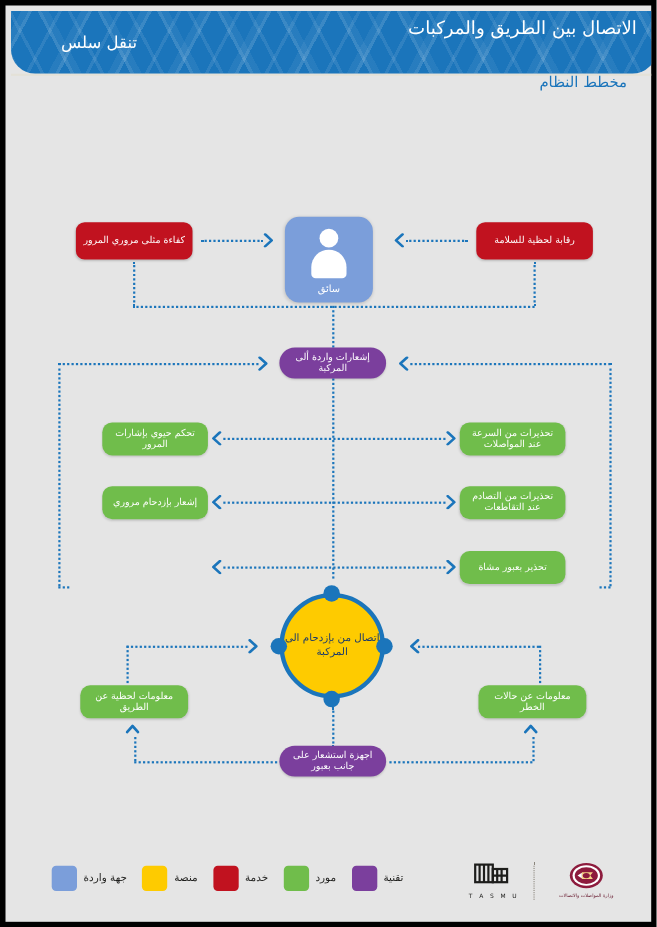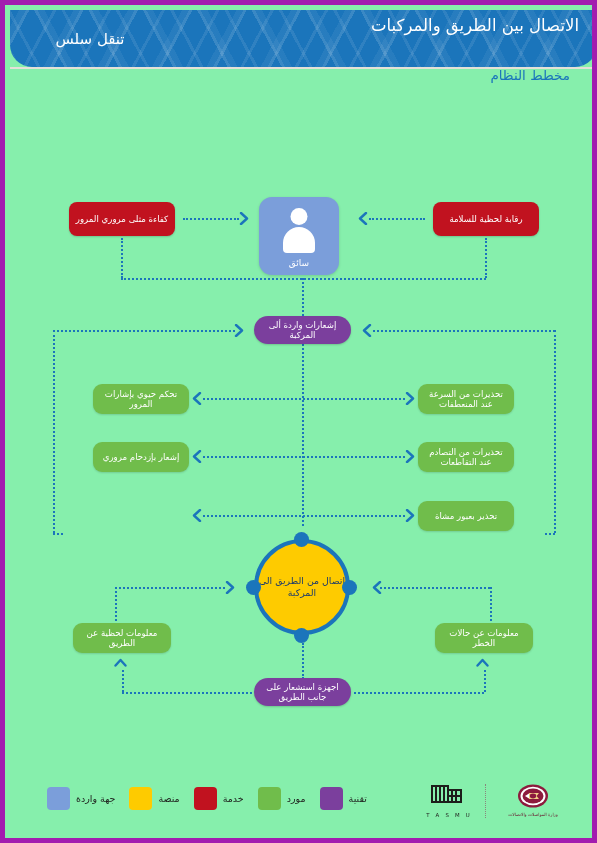--- a/index.html
+++ b/index.html
@@ -5,23 +5,23 @@
   html,body{margin:0;padding:0;}
   body{
     width:597px;height:843px;
     background:#ffffff;
     font-family:"DejaVu Sans","Liberation Sans",sans-serif;
     overflow:hidden;
   }
   #page{
     position:relative;
     width:597px;height:843px;
-    background:#86efac;
+    background:#e5e5e5;
     box-sizing:border-box;
-    border:5px solid #a21caf;
+    border:5px solid #000000;
     overflow:hidden;
   }
 
   
   .header{
     position:absolute;left:5px;top:5px;
     width:587px;height:57px;
     background:#1b75bb;
     border-bottom-left-radius:22px;
     border-bottom-right-radius:22px;
@@ -243,21 +243,21 @@
       </svg>
   </div>
   <div class="dot-h" style="left:48px;top:325px;width:182px;"></div>
   <div class="dot-h" style="left:368px;top:325px;width:182px;"></div>
   <div class="dot-v" style="left:48px;top:325px;height:203px;"></div>
   <div class="dot-v" style="left:549px;top:325px;height:203px;"></div>
 
   <div class="node green" style="left:88px;top:437px;width:96px;height:30px;">إشعار بإزدحام مروري</div>
   <div class="node green" style="left:88px;top:379px;width:96px;height:30px;">تحكم حيوي بإشارات المرور</div>
 
-  <div class="node green" style="left:413px;top:379px;width:96px;height:30px;">تحذيرات من السرعة عند المنعطفات</div>
+  <div class="node green" style="left:413px;top:379px;width:96px;height:30px;">تحذيرات من السرعة عند المواصلات</div>
   <div class="node green" style="left:413px;top:437px;width:96px;height:30px;">تحذيرات من التصادم عند التقاطعات</div>
   <div class="node green" style="left:413px;top:496px;width:96px;height:30px;">تحذير بعبور مشاة</div>
 
   <div class="dot-h" style="left:198px;top:393px;width:202px;"></div>
   <div class="dot-h" style="left:198px;top:451px;width:202px;"></div>
   <div class="dot-h" style="left:198px;top:510px;width:202px;"></div>
 
   <div class="chev" style="left:186px;top:387px;">
     <svg width="11" height="13" viewBox="0 0 11 13">
         <path d="M9 1 L3 6.5 L9 12" fill="none" stroke="#1b75bb" stroke-width="2.4" stroke-linecap="round" stroke-linejoin="round"></path>
@@ -287,21 +287,21 @@
     <svg width="11" height="13" viewBox="0 0 11 13">
         <path d="M2 1 L8 6.5 L2 12" fill="none" stroke="#1b75bb" stroke-width="2.4" stroke-linecap="round" stroke-linejoin="round"></path>
       </svg>
   </div>
 
   <div class="dot-v" style="left:297px;top:339px;height:182px;"></div>
 
   <div class="dot-h" style="left:48px;top:528px;width:10px;"></div>
   <div class="dot-h" style="left:540px;top:528px;width:10px;"></div>
 
-  <div class="hub" style="left:249px;top:534px;">اتصال من الطريق الى المركبة</div>
+  <div class="hub" style="left:249px;top:534px;">اتصال من بإزدحام الى المركبة</div>
   <div class="hub-dot" style="left:289px;top:527px;"></div>
   <div class="hub-dot" style="left:289px;top:623px;"></div>
   <div class="hub-dot" style="left:241px;top:575px;"></div>
   <div class="hub-dot" style="left:337px;top:575px;"></div>
 
   <div class="dot-h" style="left:110px;top:582px;width:110px;"></div>
   <div class="dot-h" style="left:375px;top:582px;width:110px;"></div>
   <div class="chev" style="left:220px;top:576px;">
     <svg width="11" height="13" viewBox="0 0 11 13">
         <path d="M2 1 L8 6.5 L2 12" fill="none" stroke="#1b75bb" stroke-width="2.4" stroke-linecap="round" stroke-linejoin="round"></path>
@@ -328,21 +328,21 @@
         <path d="M1.5 8.5 L6.5 3 L11.5 8.5" fill="none" stroke="#1b75bb" stroke-width="2.4" stroke-linecap="round" stroke-linejoin="round"></path>
       </svg>
   </div>
 
   <div class="dot-v" style="left:117px;top:665px;height:22px;"></div>
   <div class="dot-v" style="left:479px;top:665px;height:22px;"></div>
   <div class="dot-h" style="left:117px;top:687px;width:130px;"></div>
   <div class="dot-h" style="left:349px;top:687px;width:130px;"></div>
   <div class="dot-v" style="left:297px;top:638px;height:36px;"></div>
 
-  <div class="node purple" style="left:249px;top:673px;width:97px;height:28px;">اجهزة استشعار على جانب الطريق</div>
+  <div class="node purple" style="left:249px;top:673px;width:97px;height:28px;">اجهزة استشعار على جانب بعبور</div>
 
   <div class="legend">
     <div class="legend-item">
       <span class="legend-label">جهة واردة</span>
       <span class="legend-swatch" style="background:#7b9eda;"></span>
     </div>
     <div class="legend-item">
       <span class="legend-label">منصة</span>
       <span class="legend-swatch" style="background:#fecb00;"></span>
     </div>

